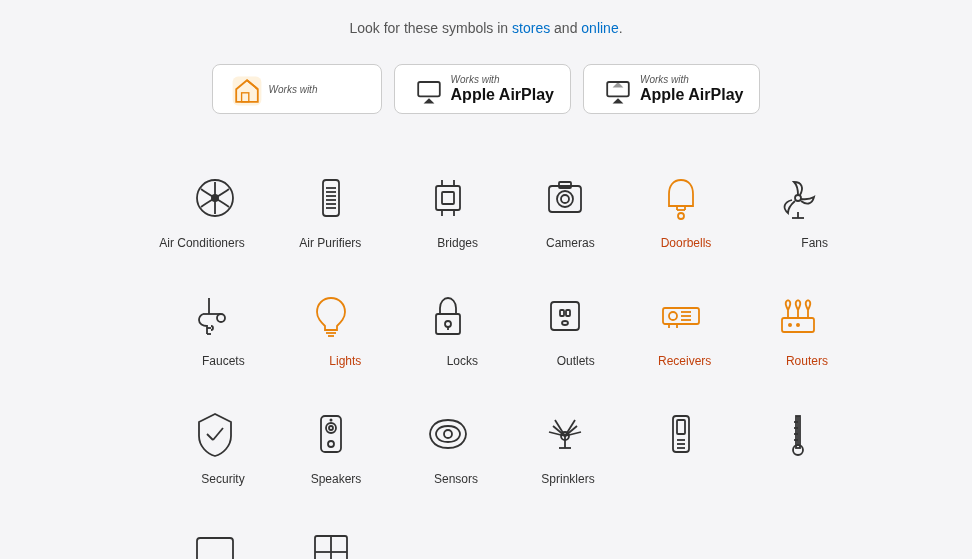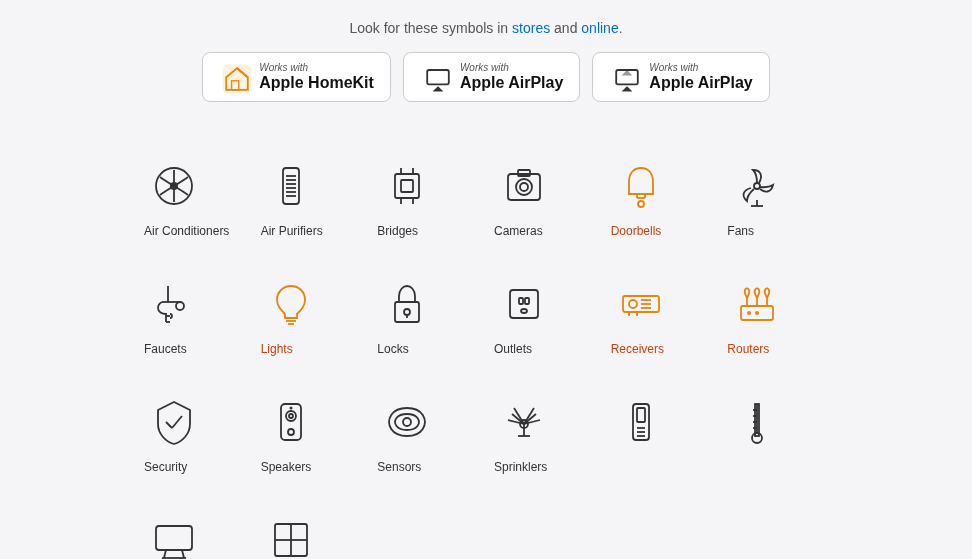--- a/index.html
+++ b/index.html
@@ -11,21 +11,21 @@
     }
     .page {
       max-width: 972px;
       margin: 0 auto;
       padding: 20px;
       text-align: center;
     }
     .top-text {
       font-size: 14px;
       color: #555;
-      margin-bottom: 16px;
+      margin-bottom: 28px;
     }
     .top-text a {
       color: #0070c9;
       text-decoration: none;
     }
     .badges {
       display: flex;
       justify-content: center;
       gap: 12px;
       margin-bottom: 36px;
@@ -63,21 +63,21 @@
     .grid {
       display: grid;
       grid-template-columns: repeat(6, 1fr);
       gap: 0;
       max-width: 700px;
       margin: 0 auto;
     }
     .grid-item {
       display: flex;
       flex-direction: column;
-      align-items: flex-start;
+      align-items: flex-end;
       padding: 18px 8px;
       cursor: pointer;
     }
     .item-icon {
       width: 60px;
       height: 60px;
       margin-bottom: 8px;
       display: flex;
       align-items: center;
       justify-content: center;
@@ -108,21 +108,20 @@
       <div class="badge-icon">
         <svg viewBox="0 0 40 40" width="36" height="36">
           <rect x="4" y="4" width="32" height="32" rx="6" fill="#f5a623" opacity="0.15"></rect>
           <path d="M20 8 L8 18 L8 32 L32 32 L32 18 Z" fill="none" stroke="#e8840c" stroke-width="2"></path>
           <rect x="14" y="22" width="8" height="10" fill="none" stroke="#e8840c" stroke-width="1.5"></rect>
           <path d="M20 8 L32 18" fill="none" stroke="#e8840c" stroke-width="2"></path>
         </svg>
       </div>
       <div>
         <div class="badge-text-top">Works with</div>
-        <div class="badge-text-bottom">Apple HomeKit</div>
       </div>
     </div>
 
     <div class="badge">
       <div class="badge-icon">
         <svg viewBox="0 0 40 40" width="36" height="36">
           <rect x="8" y="10" width="24" height="16" rx="2" fill="none" stroke="#333" stroke-width="2"></rect>
           <polygon points="20,28 14,34 26,34" fill="#333"></polygon>
         </svg>
       </div>

